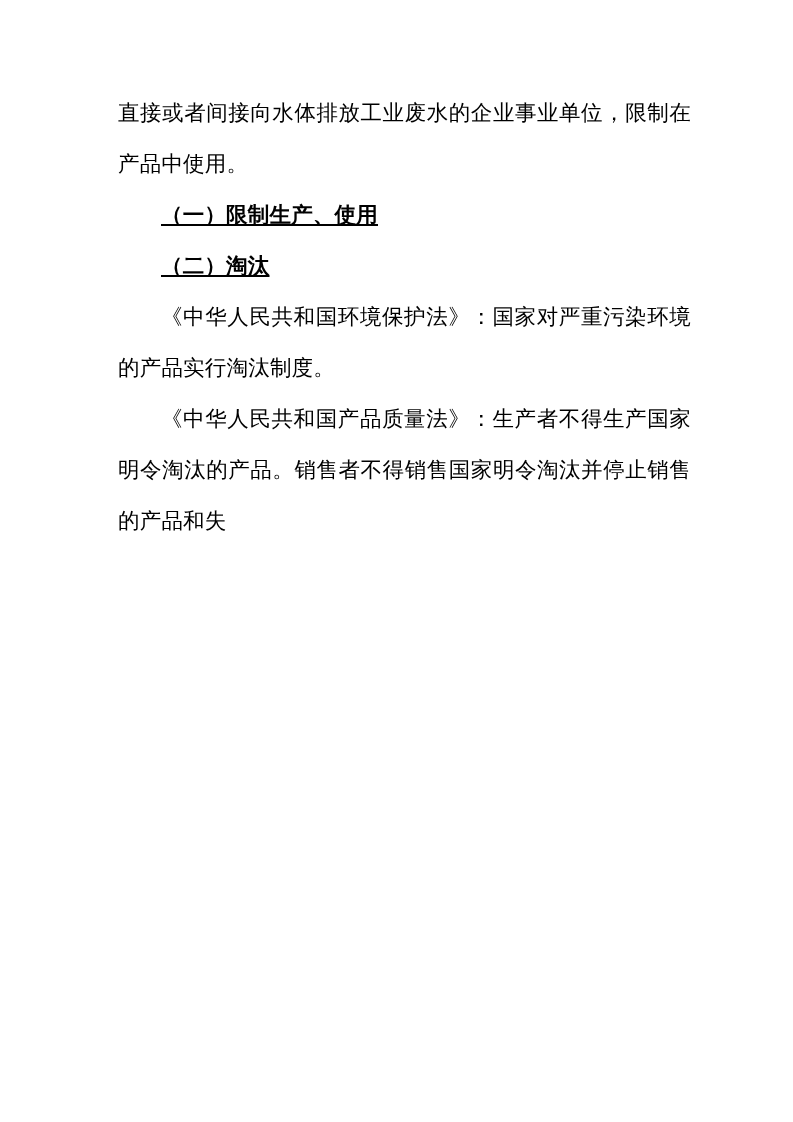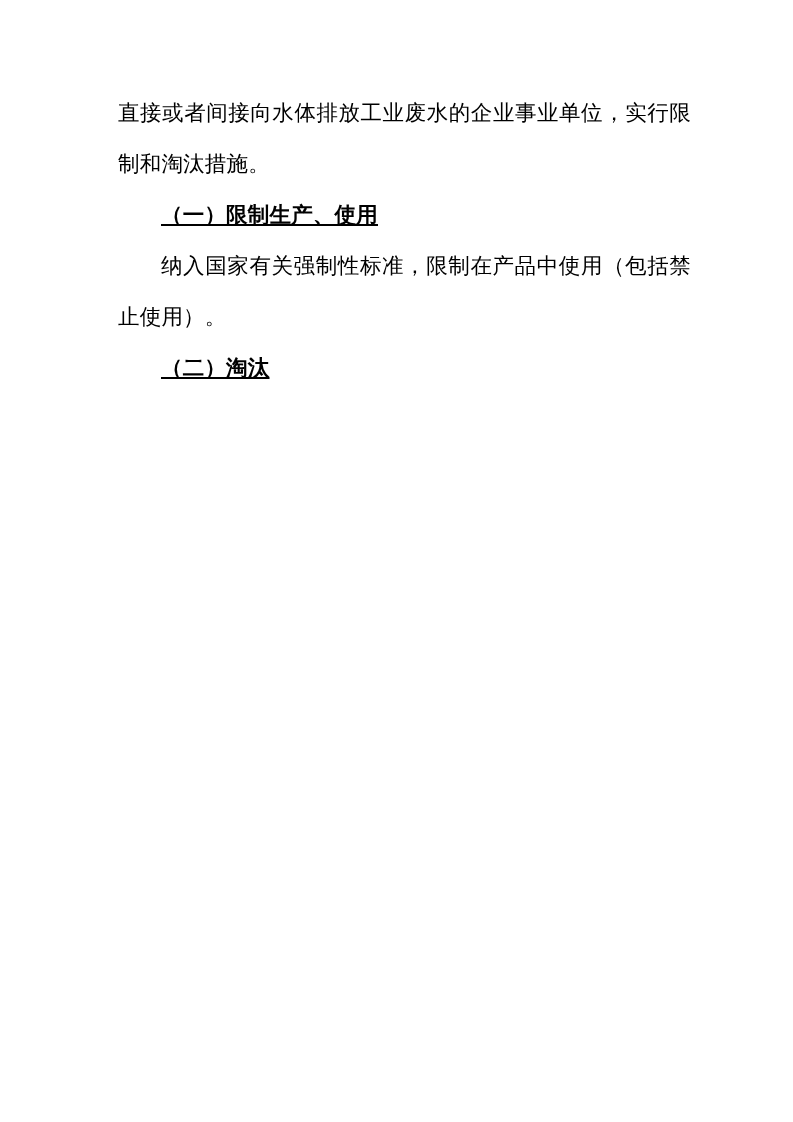--- a/index.html
+++ b/index.html
@@ -38,18 +38,19 @@
   .doc-body p.bold {
     font-weight: bold;
     text-decoration: underline;
   }
 </style>
 </head>
 <body>
 
 <div class="page">
   <div class="doc-body">
-      <p class="">直接或者间接向水体排放工业废水的企业事业单位，实行限制和淘汰措施。</p>
+      <p class="">直接或者间接向水体排放工业废水的企业事业单位，限制在产品中使用。</p>
       <p class="indent bold">（一）限制生产、使用</p>
-      <p class="indent ">纳入国家有关强制性标准，限制在产品中使用（包括禁止使用）。</p>
       <p class="indent bold">（二）淘汰</p>
+      <p class="indent ">《中华人民共和国环境保护法》：国家对严重污染环境的产品实行淘汰制度。</p>
+      <p class="indent ">《中华人民共和国产品质量法》：生产者不得生产国家明令淘汰的产品。销售者不得销售国家明令淘汰并停止销售的产品和失</p>
     </div>
 </div>
 
 </body></html>

